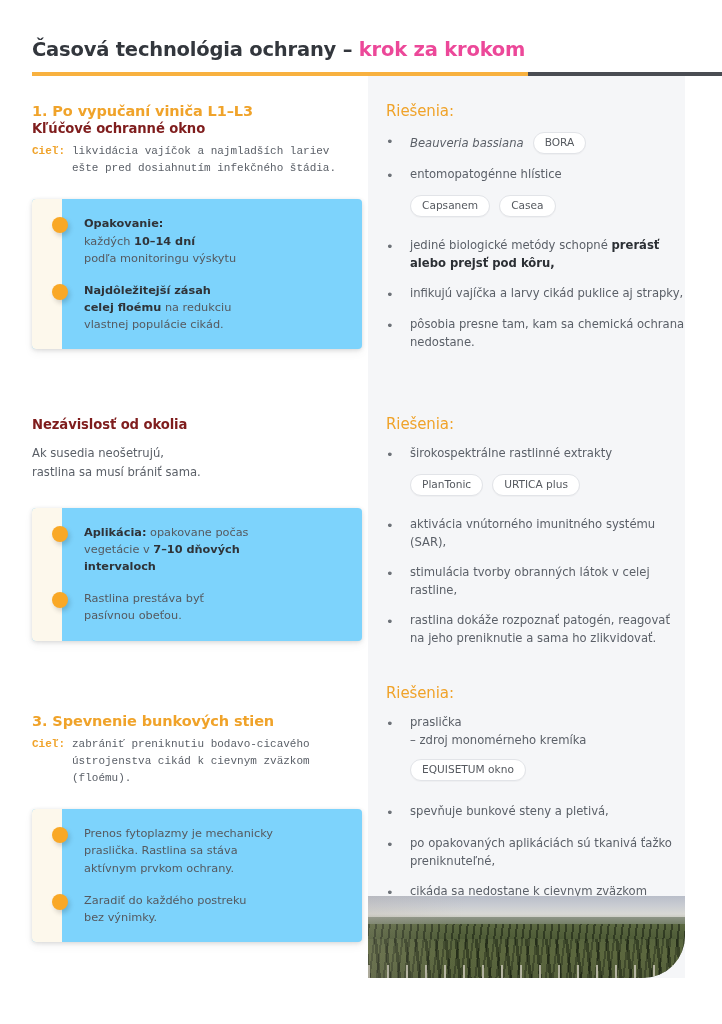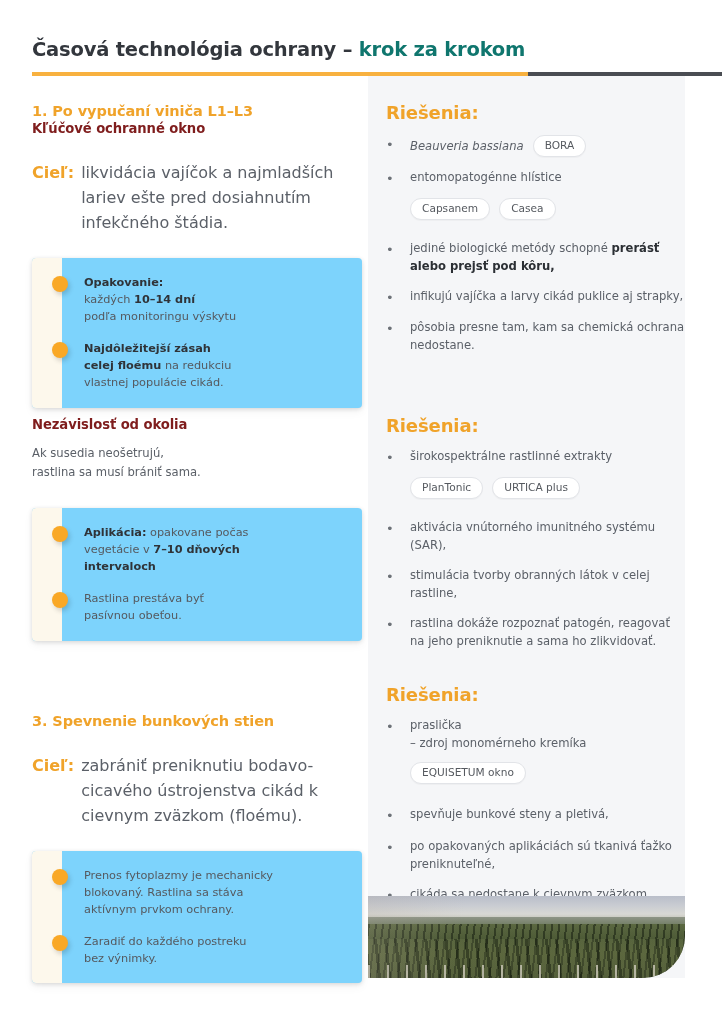--- a/index.html
+++ b/index.html
@@ -10,21 +10,21 @@
     overflow: hidden;
   }
   .page { position: relative; width: 722px; height: 1024px; background: #fff; }
 
   
   .header { position: absolute; left: 0; top: 38px; width: 722px; }
   .title {
     font-size: 19.5px; font-weight: 700; letter-spacing: -0.2px;
     color: #33373d; padding-left: 32px; white-space: nowrap;
   }
-  .title .accent { color: #0f766e; }
+  .title .accent { color: #ec4899; }
   .rule-wrap { position: absolute; left: 0; top: 34px; width: 722px; height: 5px; }
   .rule-orange { position: absolute; left: 32px; top: 0; width: 496px; height: 4px; background: #f8b13f; }
   .rule-dark   { position: absolute; left: 528px; top: 0; width: 194px; height: 4px; background: #4a4d53; }
 
   
   .right-panel {
     position: absolute; left: 368px; top: 74px; width: 317px; height: 904px;
     background: #f5f6f8;
   }
 
@@ -33,21 +33,21 @@
   .col-right { position: absolute; left: 386px; width: 300px; }
 
   .sec-num {
     font-size: 14.5px; font-weight: 700; color: #f0a32a; letter-spacing: -0.1px;
     white-space: nowrap; line-height: 1.25;
   }
   .sec-sub {
     font-size: 13.2px; font-weight: 700; color: #7f1d1d; letter-spacing: -0.1px;
     margin-top: 0; line-height: 1.3;
   }
-  .goal { margin-top: 24px; font-size: 16px; color: #5b6068; line-height: 1.55; }
+  .goal { margin-top: 6px; font-size: 11px; color: #5b6068; line-height: 1.55; font-family: Liberation Mono, monospace; }
   .goal-row { display: flex; }
   .goal-label { color: #f0a32a; font-weight: 700; flex: 0 0 auto; margin-right: 7px; }
   .goal-text { flex: 1 1 auto; }
   .plain-text { margin-top: 11px; font-size: 11.6px; color: #5b6068; line-height: 1.62; }
 
   
   .card {
     position: relative; margin-top: 16px;
     background: #7dd3fc; border-radius: 4px;
     box-shadow: 0 1px 4px rgba(0,0,0,0.13), 0 4px 10px rgba(0,0,0,0.05);
@@ -63,21 +63,21 @@
   .dot {
     flex: 0 0 auto; width: 16px; height: 16px; border-radius: 50%;
     background: #f9a826; margin-right: 16px; margin-top: 2px;
     box-shadow: 2px 3px 5px rgba(0,0,0,0.16);
   }
   .card-text { font-size: 11.3px; color: #55595f; line-height: 1.52; }
   .card-text b { color: #2f3338; font-weight: 700; }
 
   
   .rie {
-    font-size: 18px; font-weight: 700; color: #f0a32a; letter-spacing: -0.1px;
+    font-size: 15px; font-weight: 400; color: #f0a32a; letter-spacing: -0.1px;
   }
   .blist { margin-top: 12px; }
   .bitem { display: flex; margin-bottom: 12px; }
   .bullet {
     flex: 0 0 auto; width: 24px; color: #6d7278; font-size: 13px; line-height: 1.5;
     text-align: left;
   }
   .btext { flex: 1 1 auto; font-size: 11.6px; color: #5b6068; line-height: 1.55; }
   .btext b { color: #2b2f34; font-weight: 700; }
   .btext i { font-style: italic; }
@@ -264,21 +264,21 @@
       <div class="goal-row">
         <span class="goal-label">Cieľ:</span>
         <span class="goal-text">zabrániť preniknutiu bodavo-cicavého ústrojenstva cikád k cievnym zväzkom (floému).</span>
       </div>
     </div>
     <div class="card" style="margin-top:22px">
       <div class="card-item">
         <span class="dot"></span>
         <div class="card-text">
           <span>Prenos fytoplazmy je mechanicky</span><br>
-          <span>blokovaný. Rastlina sa stáva</span><br>
+          <span>praslička. Rastlina sa stáva</span><br>
           <span>aktívnym prvkom ochrany.</span>
         </div>
       </div>
       <div class="card-item">
         <span class="dot"></span>
         <div class="card-text">
           <span>Zaradiť do každého postreku</span><br>
           <span>bez výnimky.</span>
         </div>
       </div>

